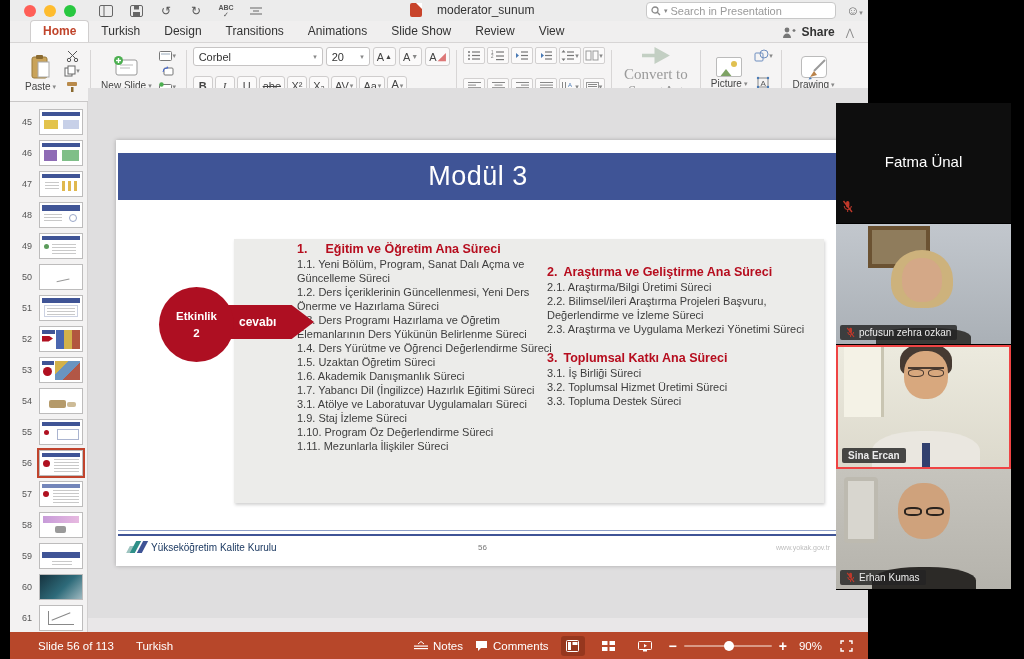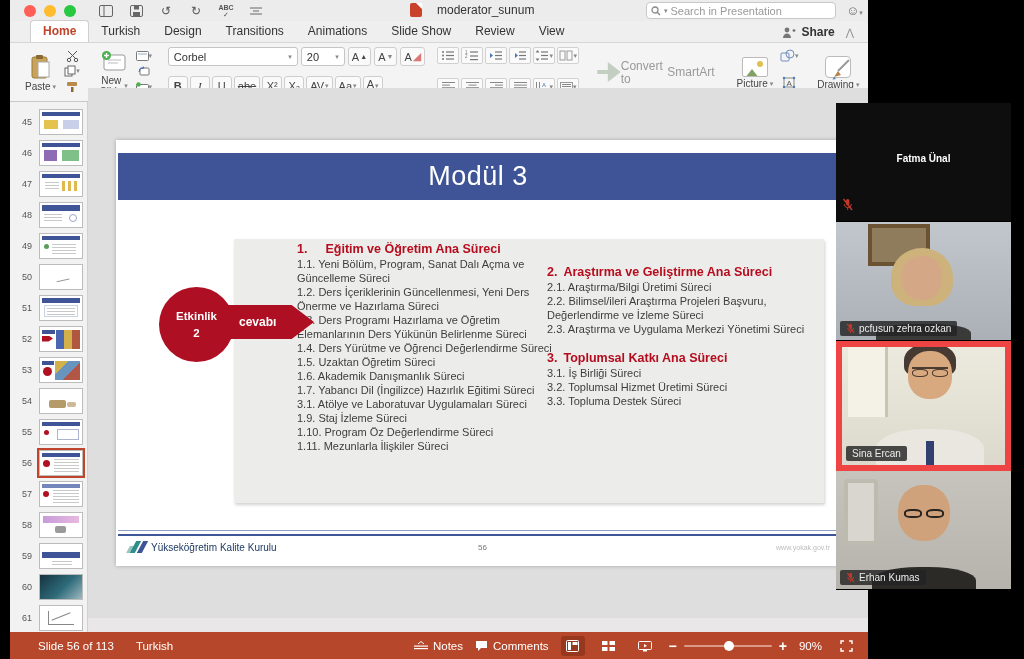--- a/index.html
+++ b/index.html
@@ -45,21 +45,21 @@
   .fontrow { display:flex; gap:3px; align-items:center; }
   .fontname { width:130px; height:19px; border:1px solid #c6c4c4; background:#fff; border-radius:3px; font-size:11px; color:#333; display:flex; align-items:center; justify-content:space-between; padding:0 5px; }
   .fontsize { width:44px; height:19px; border:1px solid #c6c4c4; background:#fff; border-radius:3px; font-size:11px; color:#333; display:flex; align-items:center; justify-content:space-between; padding:0 5px; }
   .chip { min-width:20px; height:19px; border:1px solid #cfcdcd; background:#fbfafa; border-radius:3px; display:flex; align-items:center; justify-content:center; font-size:11px; color:#444; padding:0 3px; gap:1px; }
   .chiprow { display:flex; gap:2px; align-items:center; }
   .fmt-b { font-weight:bold; } .fmt-i { font-style:italic; font-family:"Liberation Serif",serif; } .fmt-u { text-decoration:underline; }
   .fmt-s { text-decoration:line-through; }
   .fcolor { border-bottom:3px solid #c0392b; line-height:1; }
   .drop { font-size:7px; color:#888; }
   .icbox { width:22px; height:17px; border:1px solid #d2d0d0; background:#fbfafa; border-radius:2px; display:flex; align-items:center; justify-content:center; }
-  .smartart { display:flex; flex-direction:row; align-items:center; color:#9a9a9a; font-size:12px; line-height:1.1; padding:0 6px; }
+  .smartart { display:flex; flex-direction:column; align-items:center; color:#9a9a9a; font-size:15px; line-height:1.1; padding:0 6px;font-family:Liberation Serif, serif; }
   .smartart .sa-ic { width:28px; height:20px; background:#aebfae; border-radius:2px; margin-bottom:2px; clip-path:polygon(0 40%, 45% 40%, 45% 0, 100% 50%, 45% 100%, 45% 60%, 0 60%); opacity:.7; }
   .pic-ic { width:26px; height:20px; border:1px solid #bbb; background:#fff; border-radius:2px; position:relative; overflow:hidden; }
   .pic-ic::before { content:""; position:absolute; left:2px; bottom:-2px; border:7px solid transparent; border-bottom:9px solid #7da263; }
   .pic-ic::after { content:""; position:absolute; right:4px; top:3px; width:6px; height:6px; border-radius:50%; background:#e0c050; }
   .draw-ic { width:26px; height:22px; border:1px solid #bbb; border-radius:4px; background:#fff; position:relative; }
   .shapes-ic, .textbox-ic { color:#6f8fc0; font-size:12px; }
 
   
   .sidebar { position:absolute; left:0; top:102px; width:78px; height:530px; background:#f3f2f2; border-right:1px solid #d2d0d0; padding-top:4px; overflow:hidden; }
   .srow { display:flex; align-items:center; gap:5px; height:31px; padding-left:10px; }
@@ -118,24 +118,24 @@
   .viewbtn { width:24px; height:20px; display:flex; align-items:center; justify-content:center; border-radius:3px; }
   .viewbtn.active { background:#96371e; }
   .zoomslider { display:flex; align-items:center; gap:7px; }
   .zs-track { position:relative; width:88px; height:2px; background:#d99a86; border-radius:1px; }
   .zs-knob { position:absolute; left:40px; top:-4px; width:10px; height:10px; background:#fff; border-radius:50%; }
   .zs-sign { font-size:14px; font-weight:bold; }
 
   
   .zoomstrip { position:absolute; left:836px; top:103px; width:175px; height:487px; background:#0b0b0b; display:flex; flex-direction:column; }
   .vtile { position:relative; flex:1; background:#0e0e0e; border-bottom:1px solid #000; overflow:hidden; }
-  .vname-center { position:absolute; left:0; right:0; top:42%; text-align:center; color:#fff; font-size:10px; font-weight:bold; }
+  .vname-center { position:absolute; left:0; right:0; top:42%; text-align:center; color:#fff; font-size:15px; font-weight:normal; }
   .namechip { position:absolute; left:4px; bottom:4px; background:rgba(35,35,35,.82); color:#ececec; font-size:10px; padding:2px 6px; border-radius:2px; display:flex; align-items:center; gap:4px; }
   .miconly { position:absolute; left:6px; bottom:6px; }
-  .active-speaker { border:6px solid #ef4444; }
+  .active-speaker { border:2px solid #ef4444;font-weight:bold; }
   
   .scene { position:absolute; inset:0; }
   .p2 { background:linear-gradient(#c2c7cd,#aab0b6); }
   .p2 .frame { position:absolute; left:32px; top:2px; width:62px; height:42px; background:#8f7c5c; border:4px solid #6b5232; }
   .p2 .hair { position:absolute; left:55px; top:26px; width:62px; height:58px; background:#cdb27c; border-radius:50% 50% 40% 40%; }
   .p2 .face { position:absolute; left:66px; top:34px; width:40px; height:44px; background:#d4a887; border-radius:45%; }
   .p2 .body { position:absolute; left:40px; bottom:-6px; width:95px; height:22px; background:#3a3a38; border-radius:40% 40% 0 0; }
   .p3 { background:linear-gradient(#eceade,#dcd9cc); }
   .p3 .win { position:absolute; left:6px; top:0; width:40px; height:70px; background:#f4f2e6; border-right:3px solid #c9c5b2; }
   .p3 .hair { position:absolute; left:62px; top:-4px; width:52px; height:34px; background:#463a32; border-radius:50% 50% 30% 30%; }

